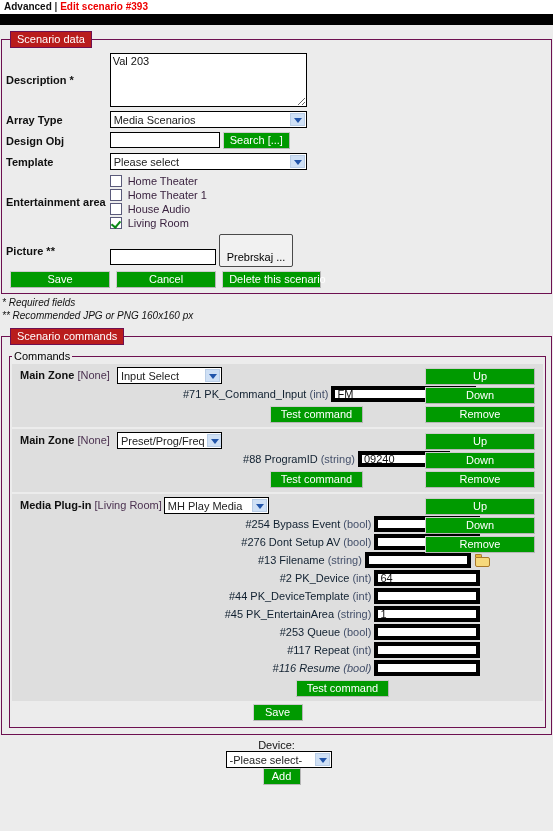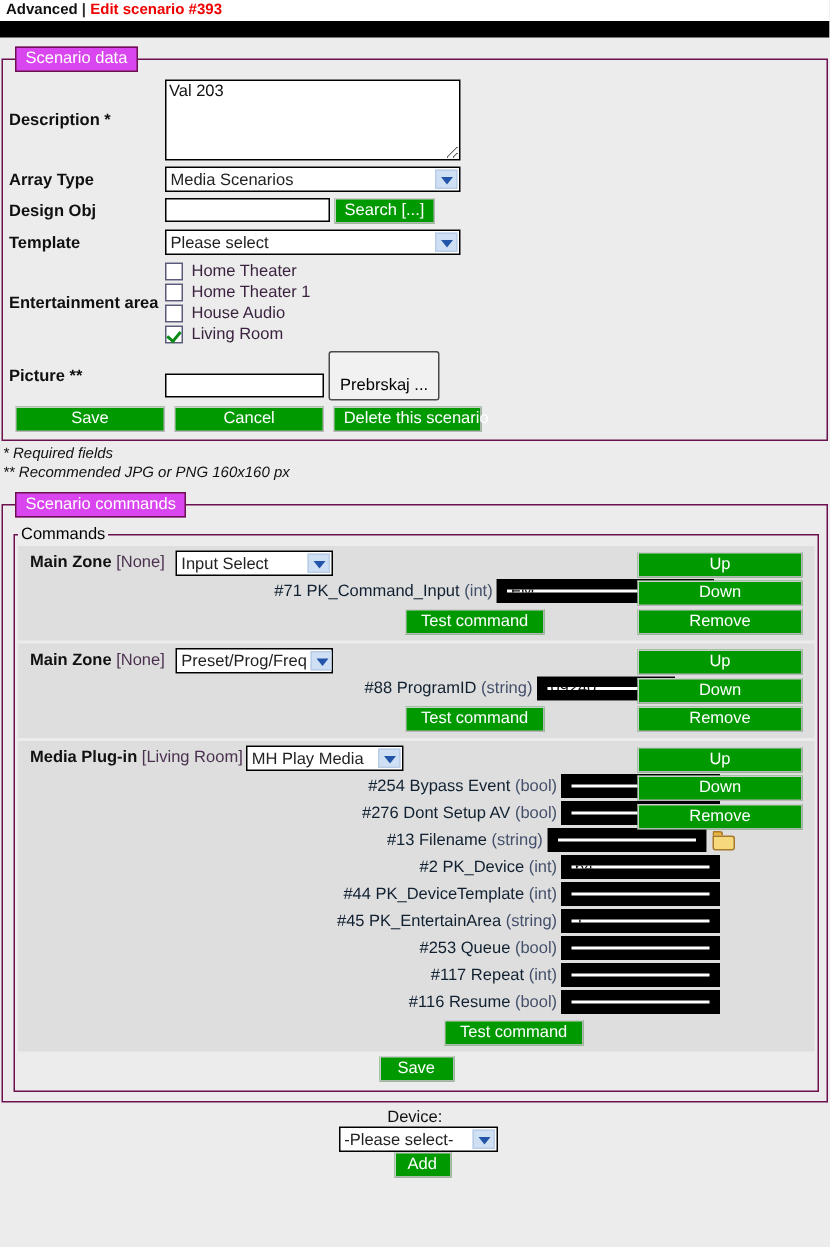--- a/index.html
+++ b/index.html
@@ -27,21 +27,21 @@
 
   
   fieldset.box {
     border: 1px solid #6d1050;
     border-width: 1px 1px 1px 1px;
     margin: 6px 1px 0 1px;
     padding: 3px 2px 4px 2px;
     background: #ececec;
   }
   fieldset.box > legend {
-    background: #d946ef;
+    background: #b91c1c;
     color: #ffffff;
     font-size: 11px;
     font-weight: normal;
     padding: 1px 6px 2px 6px;
     margin-left: 6px;
     border: 1px solid #6d1050;
     line-height: 12px;
   }
   fieldset.inner {
     border: 1px solid #6d1050;
@@ -212,21 +212,21 @@
   }
   .pname {
     font-size: 11px;
     color: #102030;
     text-align: right;
     white-space: nowrap;
     padding-right: 3px;
   }
   .pname .ty { color: #44506a; }
   .pval {
-    border: 7px solid #000000;
+    border: 4px solid #000000;
     background: #fff;
     height: 16px;
     font-size: 11px;
     color: #111;
     padding: 0 2px;
     font-family: "Liberation Sans", sans-serif;
   }
 
   .btn-stack {
     position: absolute;
@@ -475,21 +475,21 @@
                 </div>
                 <div class="prow">
                   <span class="pname" style="width: 150px;"><span>#253 Queue</span> <span class="ty">(bool)</span></span>
                   <input type="text" class="pval" style="width: 106px;">
                 </div>
                 <div class="prow">
                   <span class="pname" style="width: 150px;"><span>#117 Repeat</span> <span class="ty">(int)</span></span>
                   <input type="text" class="pval" style="width: 106px;">
                 </div>
                 <div class="prow">
-                  <span class="pname" style="width: 150px;"><span>#116 Resume</span> <span class="ty">(bool)</span></span>
+                  <span class="pname" style="width: 150px; font-style: italic;"><span>#116 Resume</span> <span class="ty">(bool)</span></span>
                   <input type="text" class="pval" style="width: 106px;">
                 </div>
               </div>
               <div class="center-btn" style="padding-right: 20px;"><span class="btn-green">Test command</span></div>
             </div>
           </div>
           <div class="btn-stack">
             <span class="btn-green">Up</span>
             <span class="btn-green">Down</span>
             <span class="btn-green">Remove</span>

